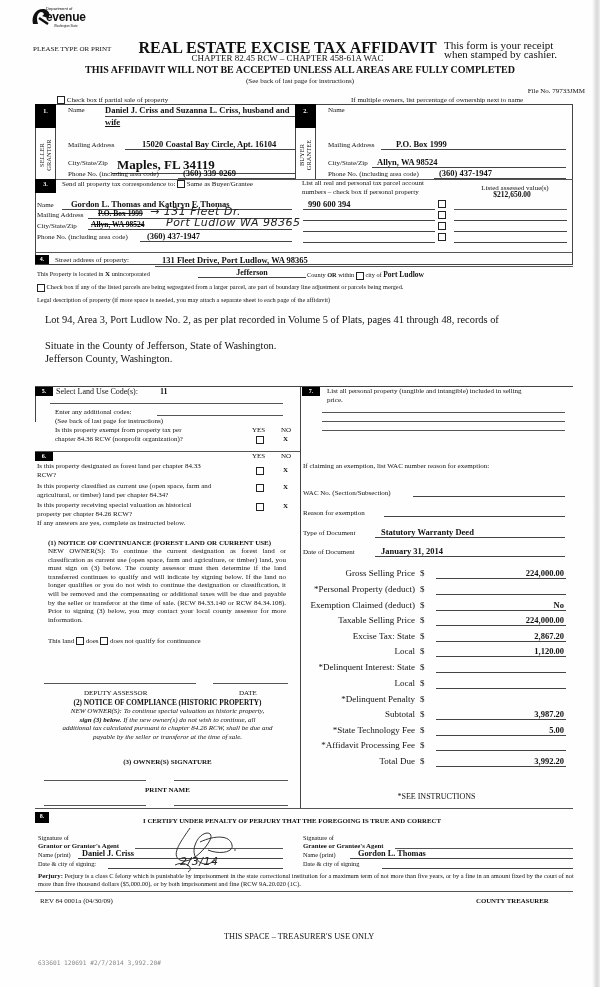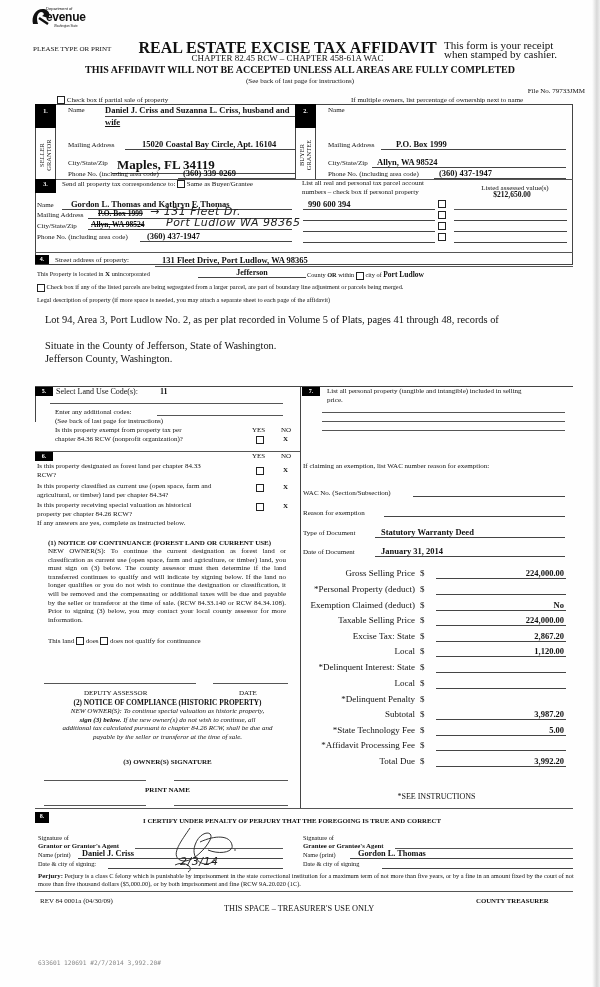--- a/index.html
+++ b/index.html
@@ -365,16 +365,16 @@
   <div class="abs b ul" style="left:350px;top:849px;width:223px;font-size:8.3px;padding-left:8px;">Gordon L. Thomas</div>
   <div class="abs t6" style="left:303px;top:860px;">Date &amp; city of signing</div>
   <div class="abs ul" style="left:382px;top:858px;width:191px;height:11px;"></div>
 
   <div class="abs" style="left:38px;top:872px;width:538px;font-size:6.4px;line-height:8px;">
     <b style="font-size:6.8px;">Perjury:</b><span> Perjury is a class C felony which is punishable by imprisonment in the state correctional institution for a maximum term of not more than five years, or by a fine in an amount fixed by the court of not more than five thousand dollars ($5,000.00), or by both imprisonment and fine (RCW 9A.20.020 (1C).</span>
   </div>
   <div class="line" style="left:35px;top:891px;width:538px;"></div>
 
   <div class="abs t7" style="left:40px;top:897px;">REV 84 0001a (04/30/09)</div>
-  <div class="abs" style="left:224px;top:904px;font-size:8.3px;">THIS SPACE – TREASURER'S USE ONLY</div>
+  <div class="abs" style="left:224px;top:932px;font-size:8.3px;">THIS SPACE – TREASURER'S USE ONLY</div>
   <div class="abs b" style="left:476px;top:897px;font-size:6.8px;">COUNTY TREASURER</div>
   <div class="abs" style="left:38px;top:959px;font-family:'DejaVu Sans Mono',monospace;font-size:6.2px;color:#888;">633601 120691 #2/7/2014 3,992.20#</div>
 </div>
 
 </body></html>

